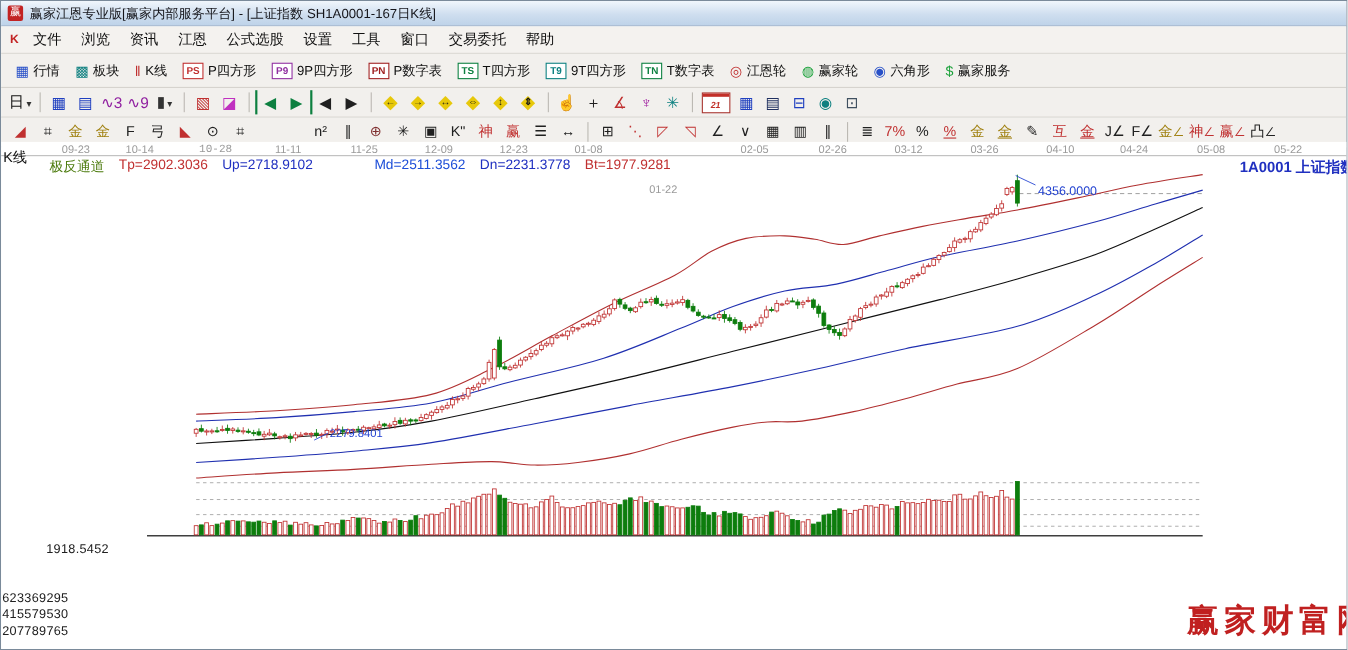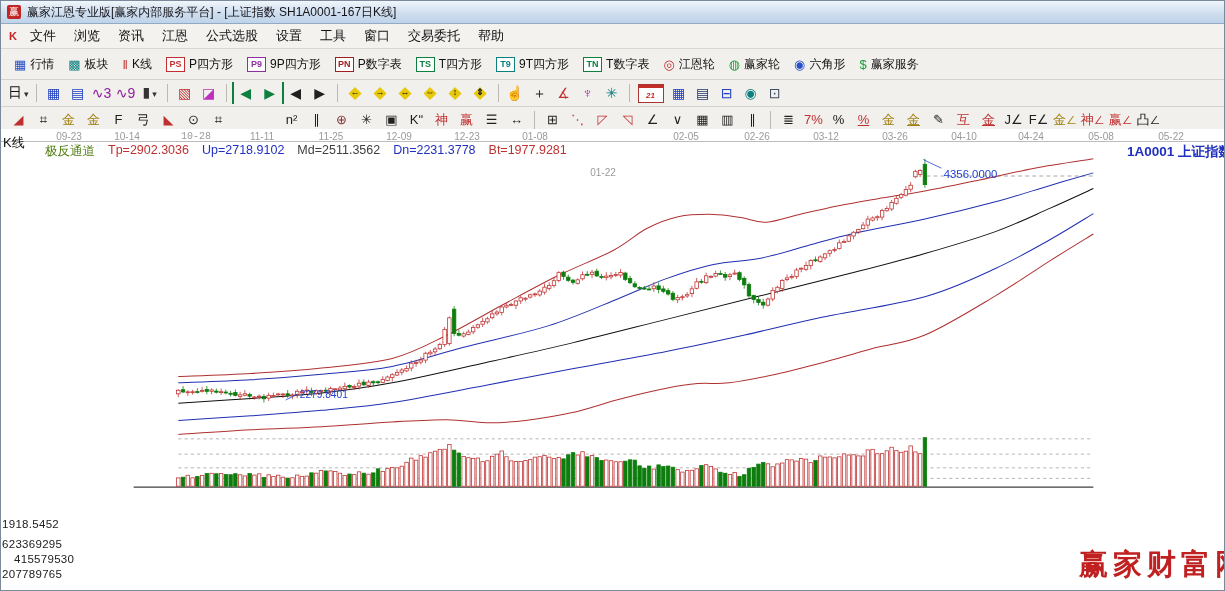--- a/index.html
+++ b/index.html
@@ -710,29 +710,29 @@
           <text x="212" y="471" fill="#2040d0" font-size="13">2279.8401</text>
         </g>
       </svg>
     <div class="paneline"></div>
     <div class="ovl pane-label">K线</div>
     <div class="ovl indrow">
       <span style="color:#4d7c0f;">极反通道</span>
       <span class="indrow" style="position:static;display:flex;gap:13px;">
           <span class="ind-part" style="color: rgb(192, 48, 48);">Tp=2902.3036</span>
           <span class="ind-part" style="color: rgb(32, 48, 192);">Up=2718.9102</span>
-          <span class="ind-part" style="color: #404040;">Md=2511.3562</span>
+          <span class="ind-part" style="color: #1d4ed8; margin-left: 43px;">Md=2511.3562</span>
           <span class="ind-part" style="color: rgb(32, 48, 192);">Dn=2231.3778</span>
           <span class="ind-part" style="color: rgb(192, 48, 48);">Bt=1977.9281</span>
         </span>
     </div>
     <div class="ovl symbol">1A0001 上证指数</div>
-    <div class="ovl axis-label" style="top:389px;">1918.5452</div>
+    <div class="ovl axis-label" style="top:365px;padding-left:40px;">1918.5452</div>
     <div class="ovl axis-label" style="top:409px;">623369295</div>
-    <div class="ovl axis-label" style="top:424px;margin-left:12px;">415579530</div>
+    <div class="ovl axis-label" style="top:424px;">415579530</div>
     <div class="ovl axis-label" style="top:439px;">207789765</div>
     <div class="ovl watermark">赢家财富网</div>
   <span class="date-tick" style="left: 46px;">09-23</span>
       <span class="date-tick" style="left: 104px;">10-14</span>
       <span class="date-tick" style="left: 173px; font-family: Liberation Mono, monospace;">10-28</span>
       <span class="date-tick" style="left: 239px;">11-11</span>
       <span class="date-tick" style="left: 308px;">11-25</span>
       <span class="date-tick" style="left: 376px;">12-09</span>
       <span class="date-tick" style="left: 444px;">12-23</span>
       <span class="date-tick" style="left: 512px;">01-08</span>

